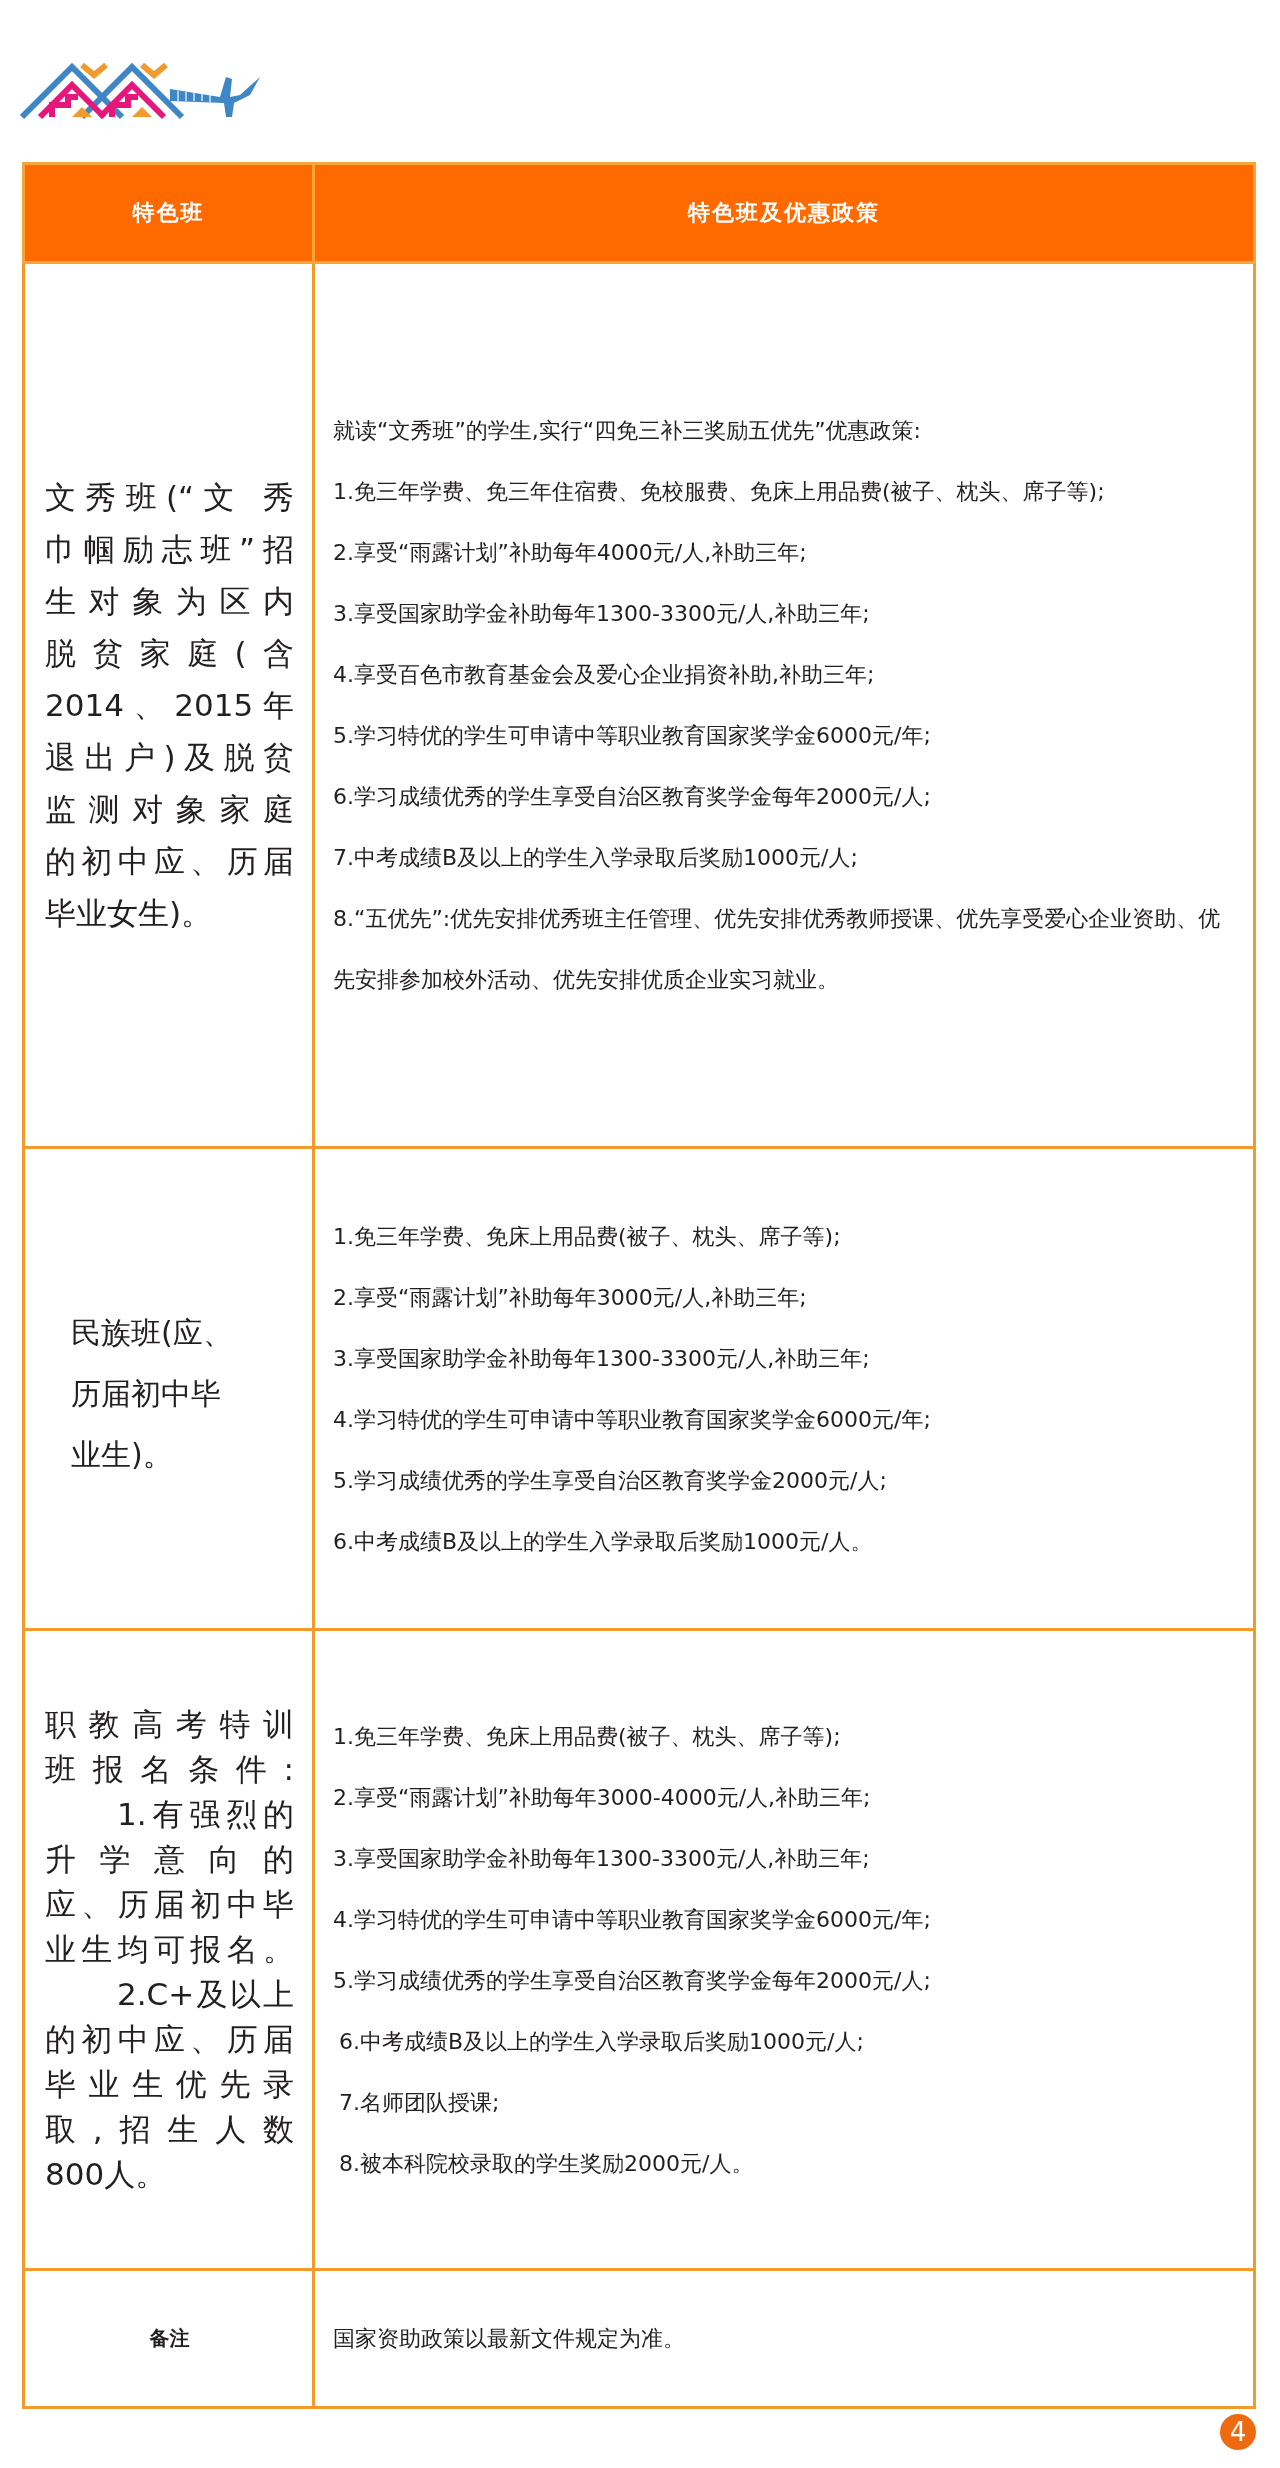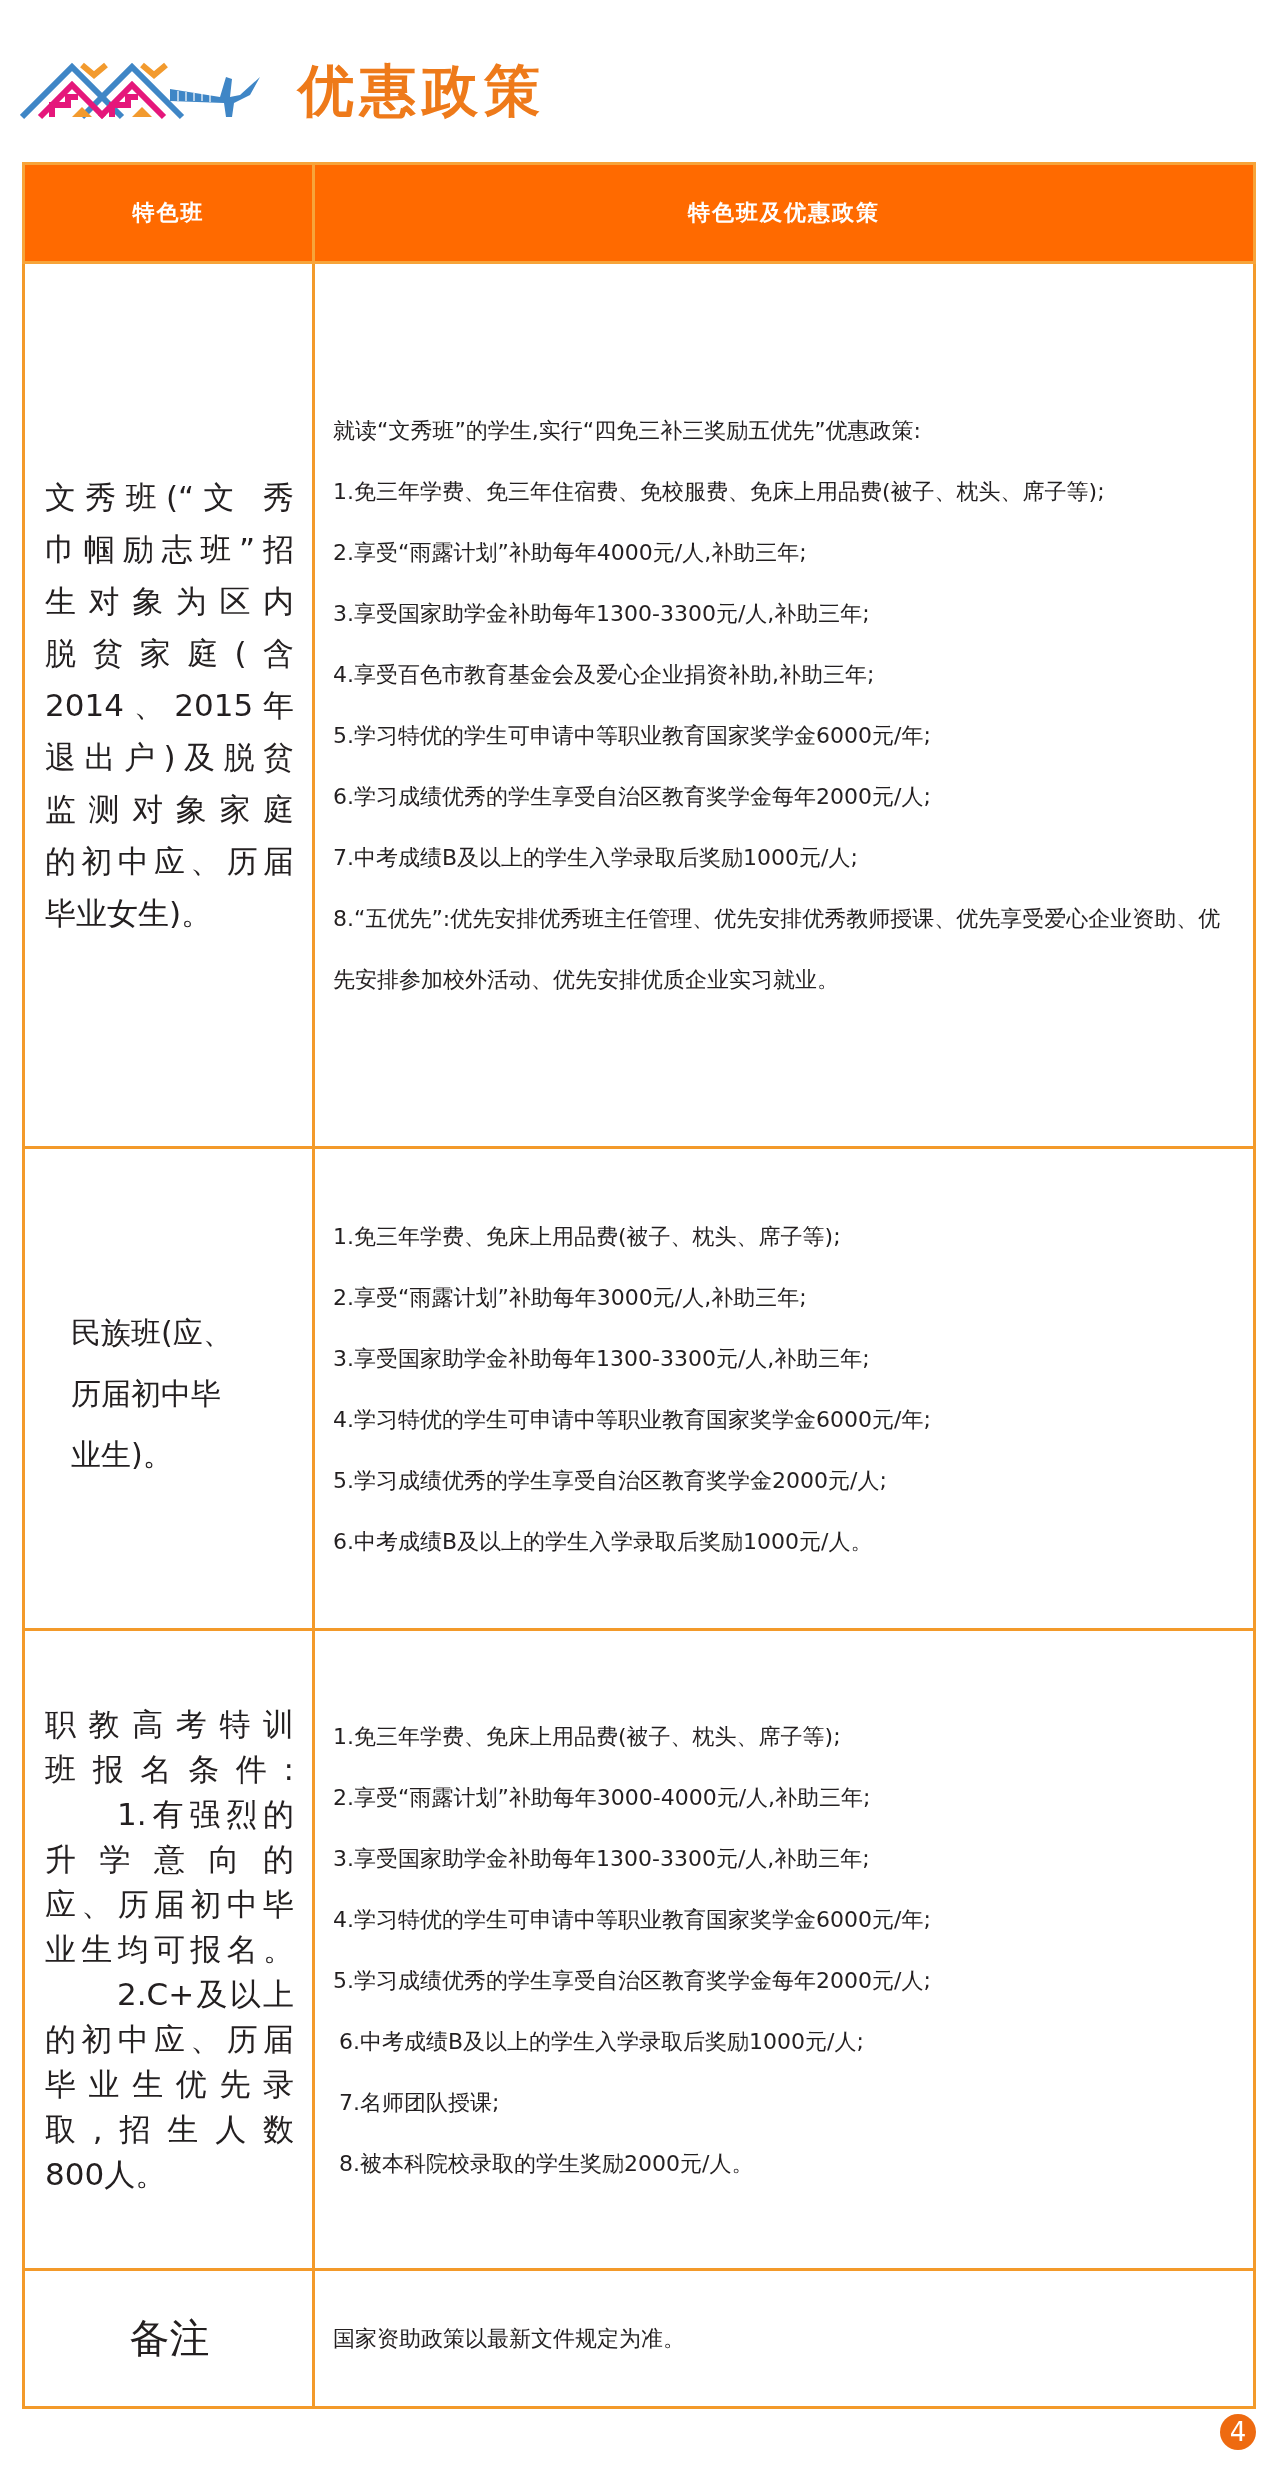--- a/index.html
+++ b/index.html
@@ -28,21 +28,21 @@
   .col-left { width: 290px; }
   .left-cell {
     font-size: 31px; padding: 0 18px 0 20px !important;
     text-align: justify; text-align-last: justify;
   }
   .left-cell .l { display: block; text-align: justify; text-align-last: justify; }
   .left-cell.r1 .l { line-height: 52px; }
   .left-cell.r3 .l { line-height: 45px; }
   .left-cell.r2 { text-align: left; text-align-last: left; padding-left: 46px !important; }
   .left-cell.r2 .l { text-align: left; text-align-last: left; line-height: 50px; font-size: 30px; margin-top: 11px; }
-  .left-cell.r4 { text-align: center; text-align-last: center; font-size: 40px; font-weight: normal; }
+  .left-cell.r4 { text-align: center; text-align-last: center; font-size: 20px; font-weight: bold; }
   .indent { padding-left: 72px; }
   .right-cell { padding: 0 14px 0 18px !important; font-size: 22px; }
   .right-cell .line { display: block; line-height: 61px; white-space: nowrap; }
   .right-cell .line.wrap { white-space: normal; }
   .right-cell .line.ind { padding-left: 6px; }
   .right-cell.note { font-size: 22px; }
   .page-badge {
     position: absolute; left: 1220px; top: 2414px; width: 36px; height: 36px;
     border-radius: 50%; background: #ee6a10; color: #ffffff;
     font-size: 26px; line-height: 36px; text-align: center;
@@ -65,21 +65,20 @@
 
     <path d="M150,28 L200,36 L206,16 L212,18 L210,36 L220,34 L240,16 L230,34 L214,42 L212,56 L206,56 L204,42 L150,40 Z" fill="#3f86c6"></path>
     <g stroke="#ffffff" stroke-width="1.2">
       <line x1="158" y1="30" x2="158" y2="40"></line>
         <line x1="166" y1="31" x2="166" y2="40"></line>
       <line x1="174" y1="32" x2="174" y2="40"></line>
         <line x1="182" y1="33" x2="182" y2="40"></line>
       <line x1="190" y1="34" x2="190" y2="41"></line>
     </g>
   </svg>
-  <div class="page-title">优惠政策</div>
 </div>
 
 <table class="policy-table">
   <colgroup>
       <col class="col-left">
       <col>
     </colgroup>
   <thead>
     <tr>
       <th>特色班</th>

